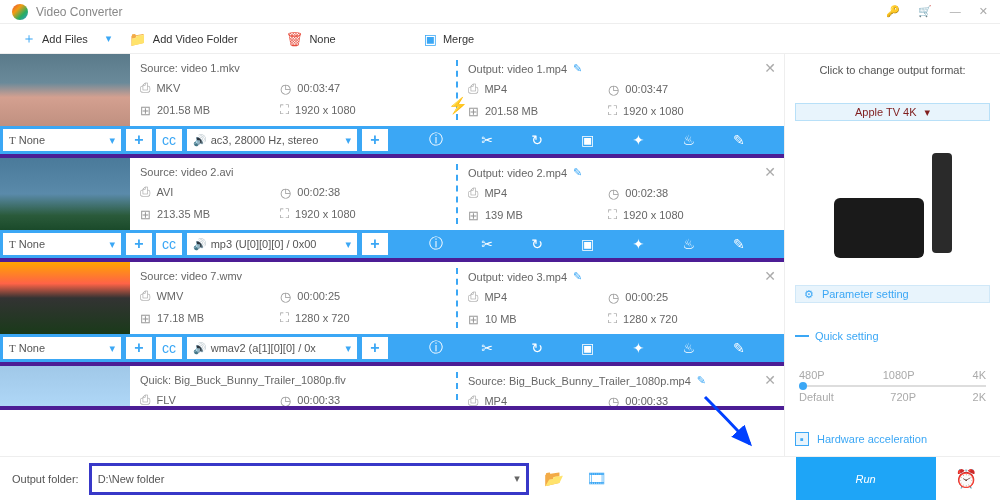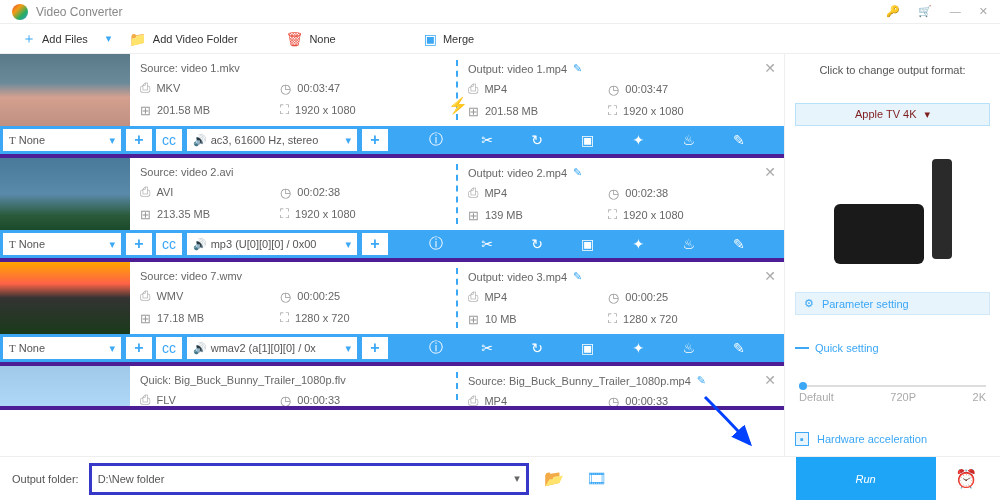--- a/index.html
+++ b/index.html
@@ -166,21 +166,21 @@
           </div>
         </div>
       </div>
     </div>
     <div class="item-bar">
       <div class="subtitle-sel"><span class="t">T</span>&nbsp;<span>None</span><span class="dd">▾</span></div>
       <div class="bar-btn plus">+</div>
       <div class="bar-btn cc">cc</div>
       <div class="audio-sel">
             <span class="spk">🔊</span>
-            <span>ac3, 61600 Hz, stereo</span>
+            <span>ac3, 28000 Hz, stereo</span>
             <span class="dd">▾</span>
           </div>
       <div class="bar-btn plus">+</div>
       <div class="tool-icons">
         <span class="tool-ic">ⓘ</span>
         <span class="tool-ic">✂</span>
         <span class="tool-ic">↻</span>
         <span class="tool-ic">▣</span>
         <span class="tool-ic">✦</span>
         <span class="tool-ic">♨</span>
@@ -399,20 +399,25 @@
       <div class="atv-remote"></div>
     </div>
     <div class="param-btn">
         <span>⚙</span>
         <span>Parameter setting</span>
       </div>
     <div class="quick-label">
         <span>Quick setting</span>
       </div>
     <div class="slider-wrap">
+      <div class="slider-labels">
+          <span>480P</span>
+          <span>1080P</span>
+          <span>4K</span>
+        </div>
       <div class="slider-track">
           <div class="slider-dot"></div>
         </div>
       <div class="slider-labels">
           <span>Default</span>
           <span>720P</span>
           <span>2K</span>
         </div>
     </div>
     <div class="hw-accel">

